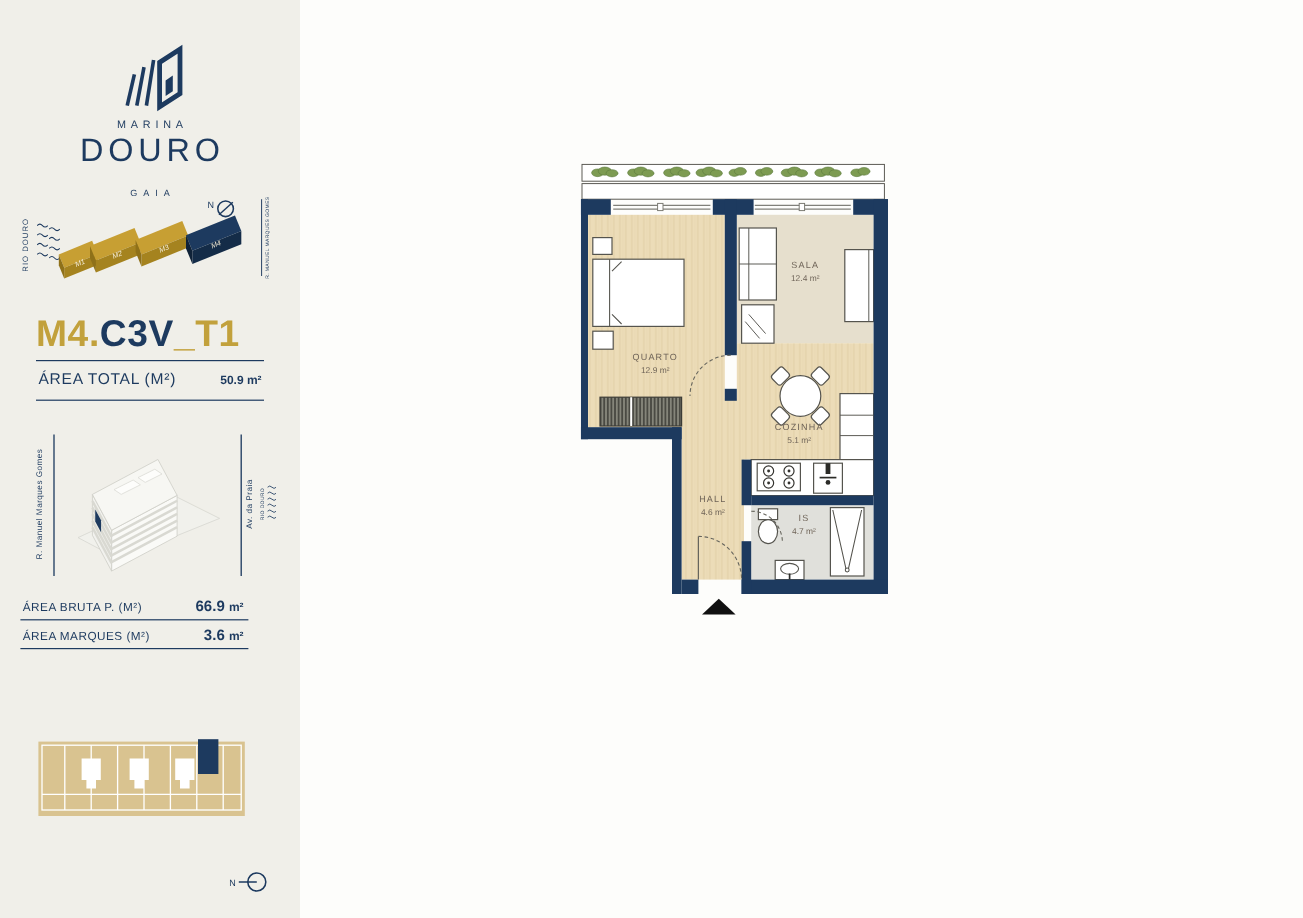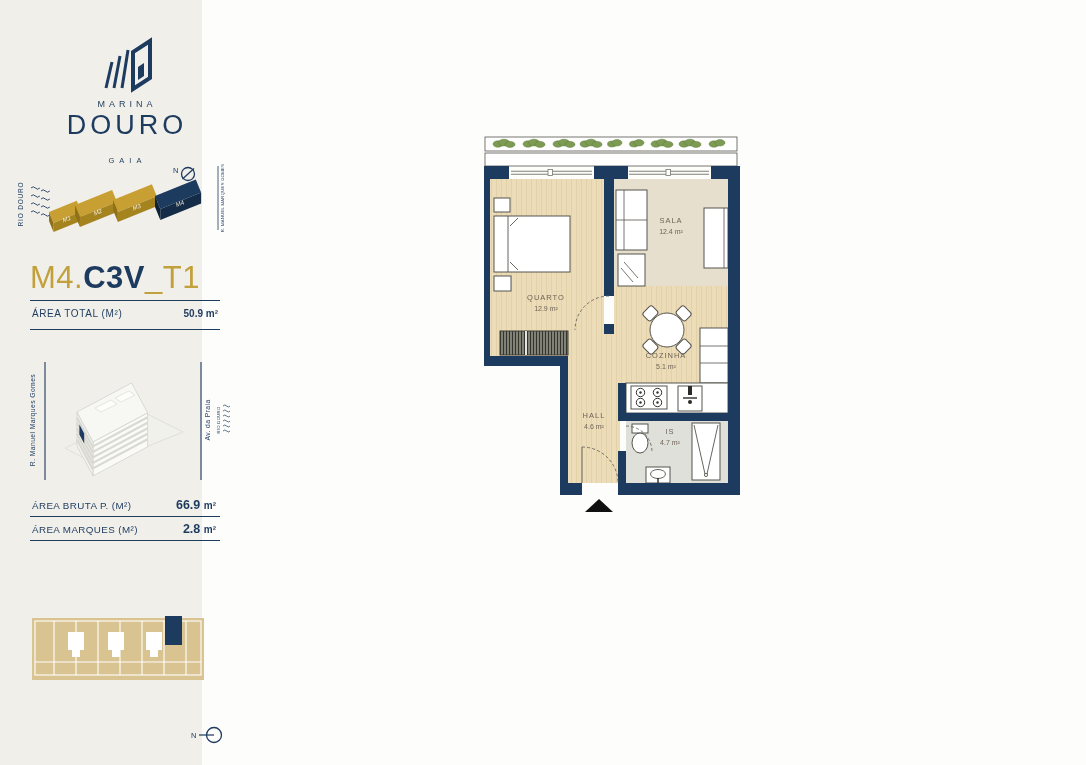--- a/index.html
+++ b/index.html
@@ -4,41 +4,41 @@
 <style>
   :root{
     --navy:#1d3a5f; --gold:#c2a13c; --sand:#d9c390;
     --wood:#ecdcb8; --woodline:#e0cda4; --beige:#e6dfcd; --isfloor:#e0e0db;
     --sidebar:#f0efe9; --paper:#fdfdfb; --ink:#555550; --roomlabel:#6f6458;
   }
   *{box-sizing:border-box;margin:0;padding:0}
   html,body{width:1086px;height:765px;overflow:hidden;background:var(--paper);
     font-family:"Liberation Sans","DejaVu Sans",sans-serif;color:var(--navy)}
   #page{position:relative;width:1086px;height:765px}
-  #sidebar{position:absolute;left:0;top:0;width:202px;height:765px;background:var(--sidebar)}
+  #sidebar{position:absolute;left:0;top:0;width:250px;height:765px;background:var(--sidebar)}
   .abs{position:absolute}
 
   
   .brand{left:0;top:36px;width:250px;text-align:center}
   .brand-marina{font-size:9px;letter-spacing:4px;font-weight:500;margin-top:5px;padding-left:4px}
   .brand-douro{font-size:27px;letter-spacing:4px;font-weight:400;margin-top:1px;padding-left:4px}
   .brand-gaia{font-size:7.5px;letter-spacing:5px;margin-top:15px;padding-left:5px}
 
   
   .titleblock{left:30px;top:260px;width:190px}
   .unit-title{font-size:31px;letter-spacing:.5px;white-space:nowrap}
-  .unit-title .g{color:var(--gold);font-weight:400}
+  .unit-title .g{color:var(--gold);font-weight:700}
   .unit-title .n{color:var(--navy);font-weight:700}
   .rule{border-bottom:1.6px solid var(--navy);margin-top:4px}
   .total-row{display:flex;justify-content:space-between;align-items:baseline;padding:7px 2px 6px 2px}
-  .total-row .lbl{font-size:10px;letter-spacing:.6px}
+  .total-row .lbl{font-size:13px;letter-spacing:.6px}
   .total-row .val{font-size:10px;font-weight:700}
 
   
-  .atable{left:30px;top:493px;width:190px}
+  .atable{left:17px;top:493px;width:190px}
   .arow{display:flex;justify-content:space-between;align-items:baseline;padding:5px 4px 4px 2px}
   .arow.lined{border-bottom:1.5px solid var(--navy)}
   .arow .lbl{font-size:9.8px;letter-spacing:.4px}
   .arow .val{font-size:12.5px;font-weight:700;white-space:nowrap}
   .arow .unit{font-size:10px;font-weight:700}
 
   
   svg text{font-family:"Liberation Sans","DejaVu Sans",sans-serif}
   .fn{fill:var(--navy)}
   .wall{fill:var(--navy)}
@@ -169,21 +169,21 @@
       </g>
     </svg>
 
     <div class="abs atable">
       <div class="arow lined">
         <span class="lbl">ÁREA BRUTA P.  (M²)</span>
         <span class="val"><span>66.9</span> <span class="unit">m²</span></span>
       </div>
       <div class="arow lined">
         <span class="lbl">ÁREA MARQUES (M²)</span>
-        <span class="val"><span>2.8</span> <span class="unit">m²</span></span>
+        <span class="val"><span>3.6</span> <span class="unit">m²</span></span>
       </div>
     </div>
 
     <svg class="abs" style="left:28px;top:612px" width="184" height="80" viewBox="0 0 184 80">
       <rect x="4" y="6" width="172" height="62" fill="#d9c390"></rect>
       <rect x="7" y="9" width="166" height="54" fill="none" stroke="#ffffff" stroke-width="1.1"></rect>
       <g stroke="#ffffff" stroke-width="1.1">
         <path d="M26 9 L26 63"></path>
           <path d="M48 9 L48 63"></path>
           <path d="M70 9 L70 63"></path>

